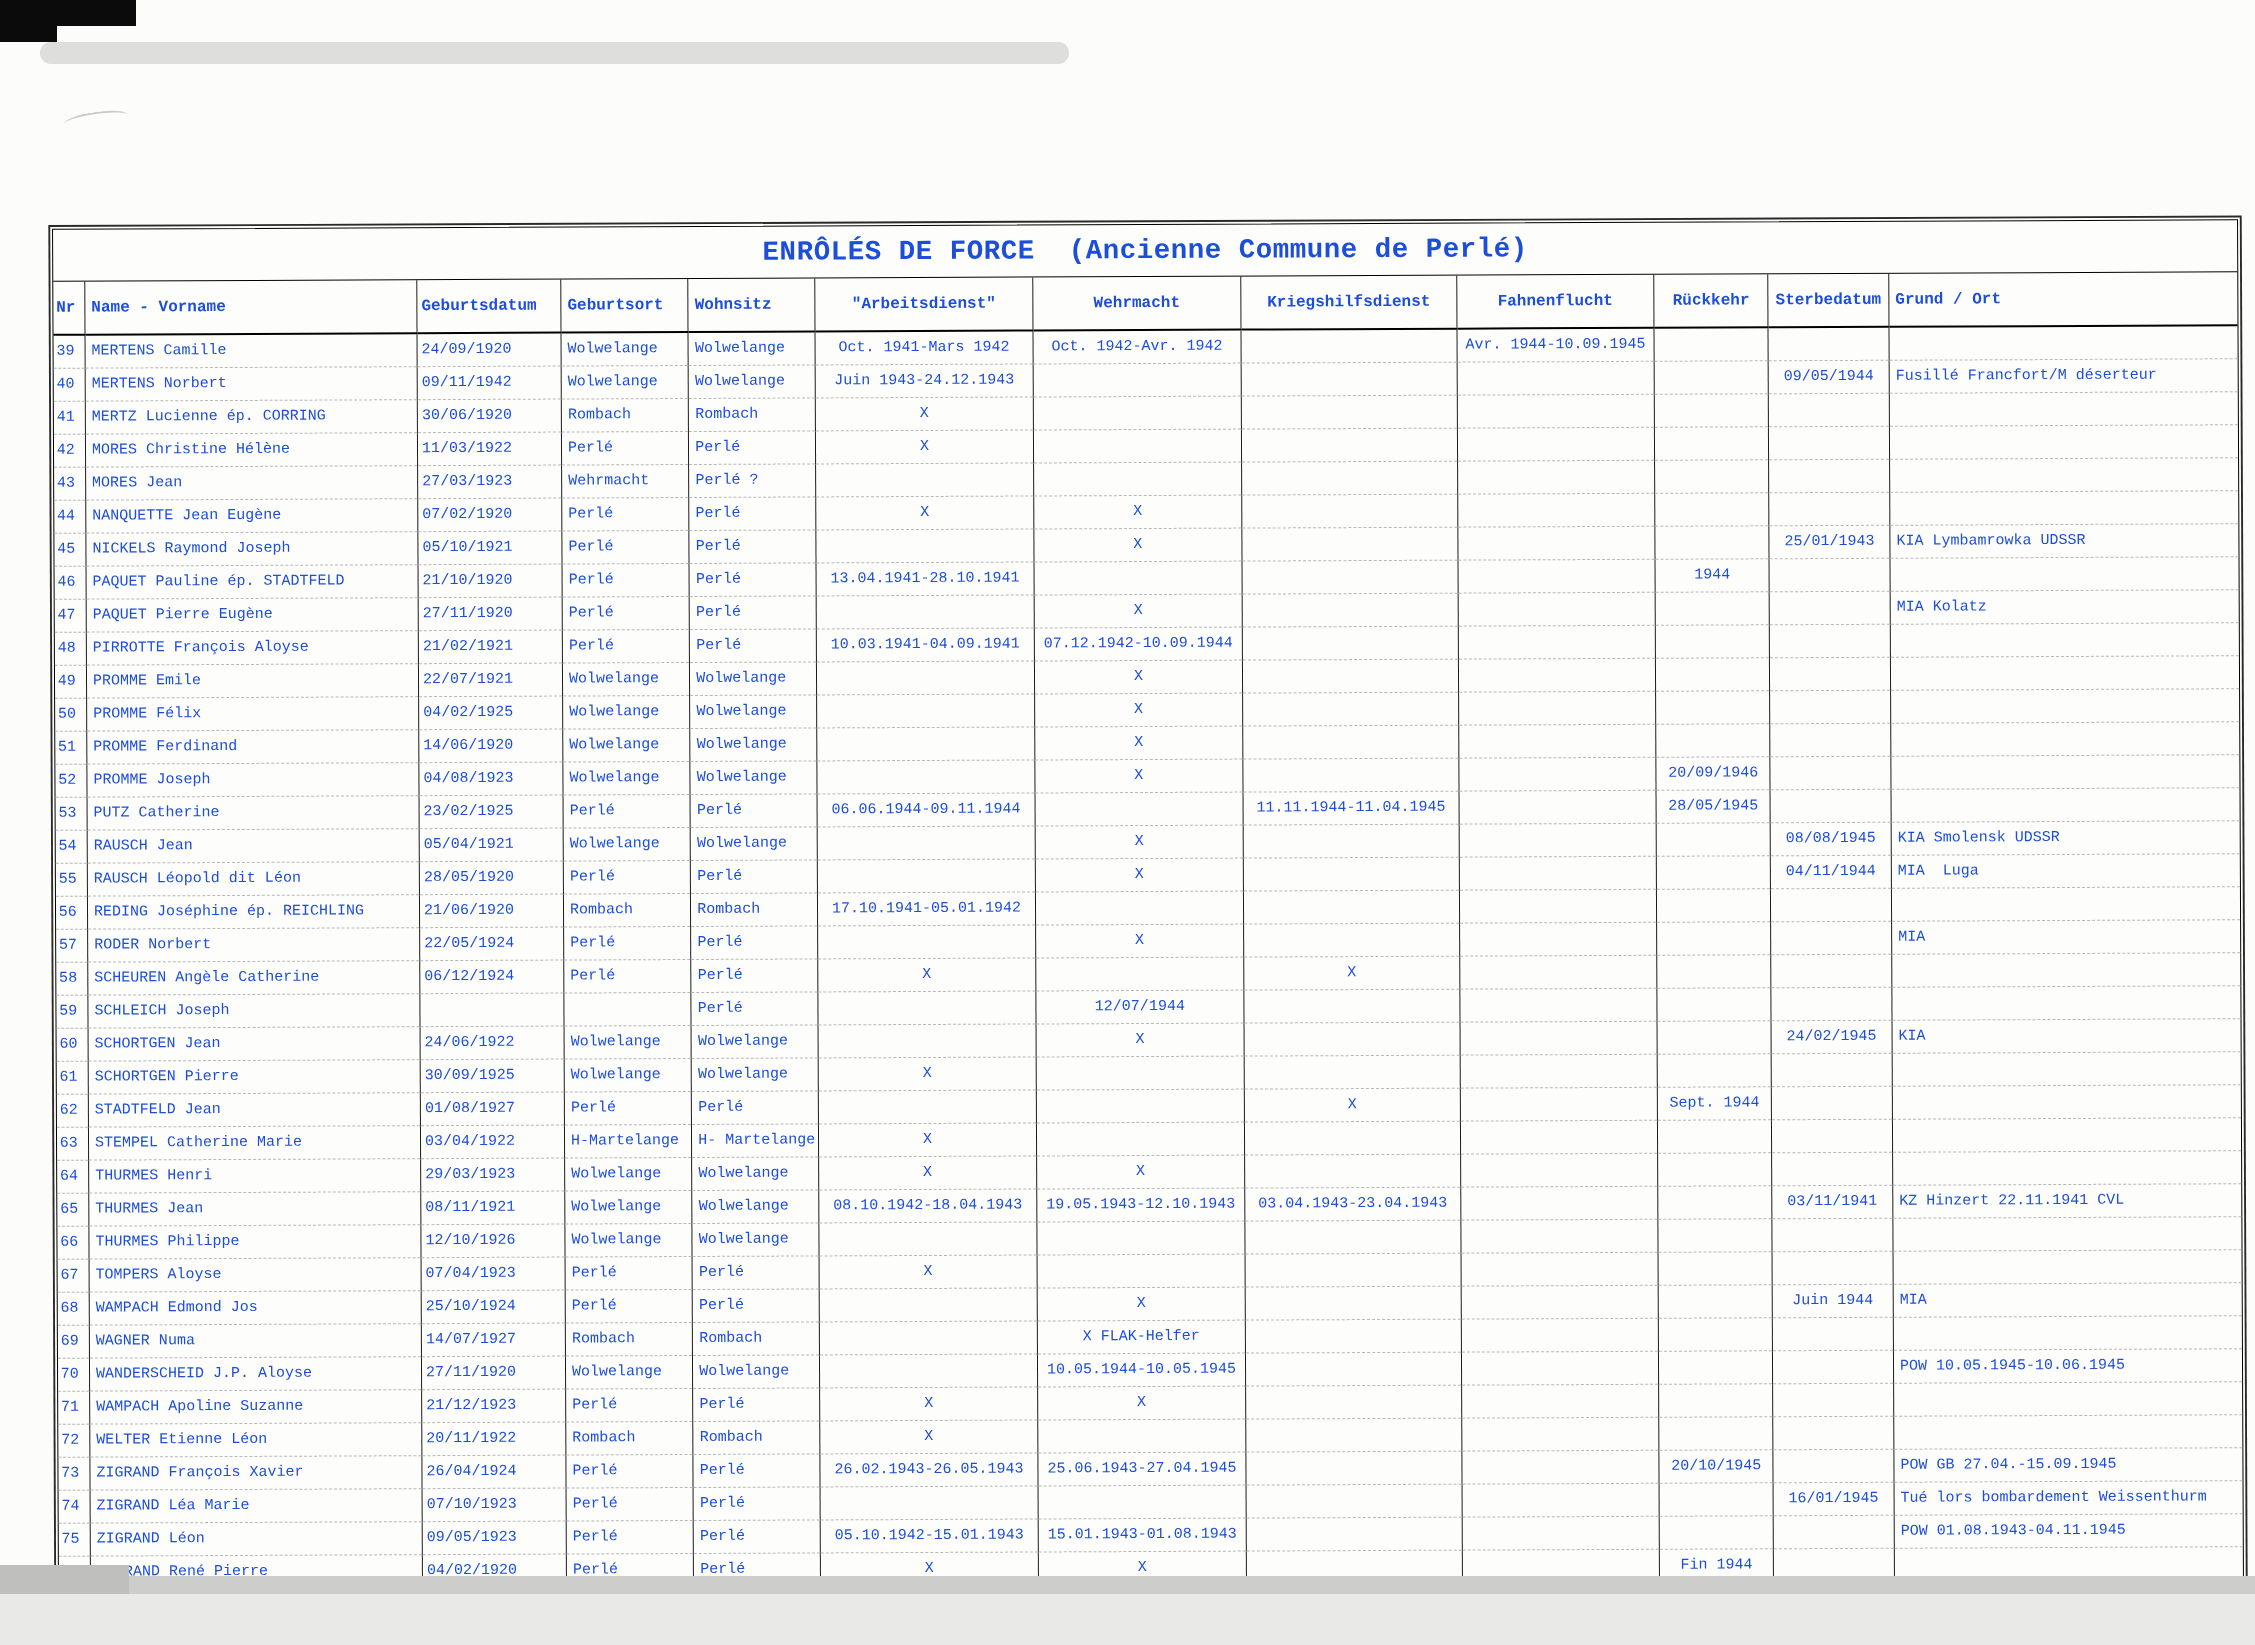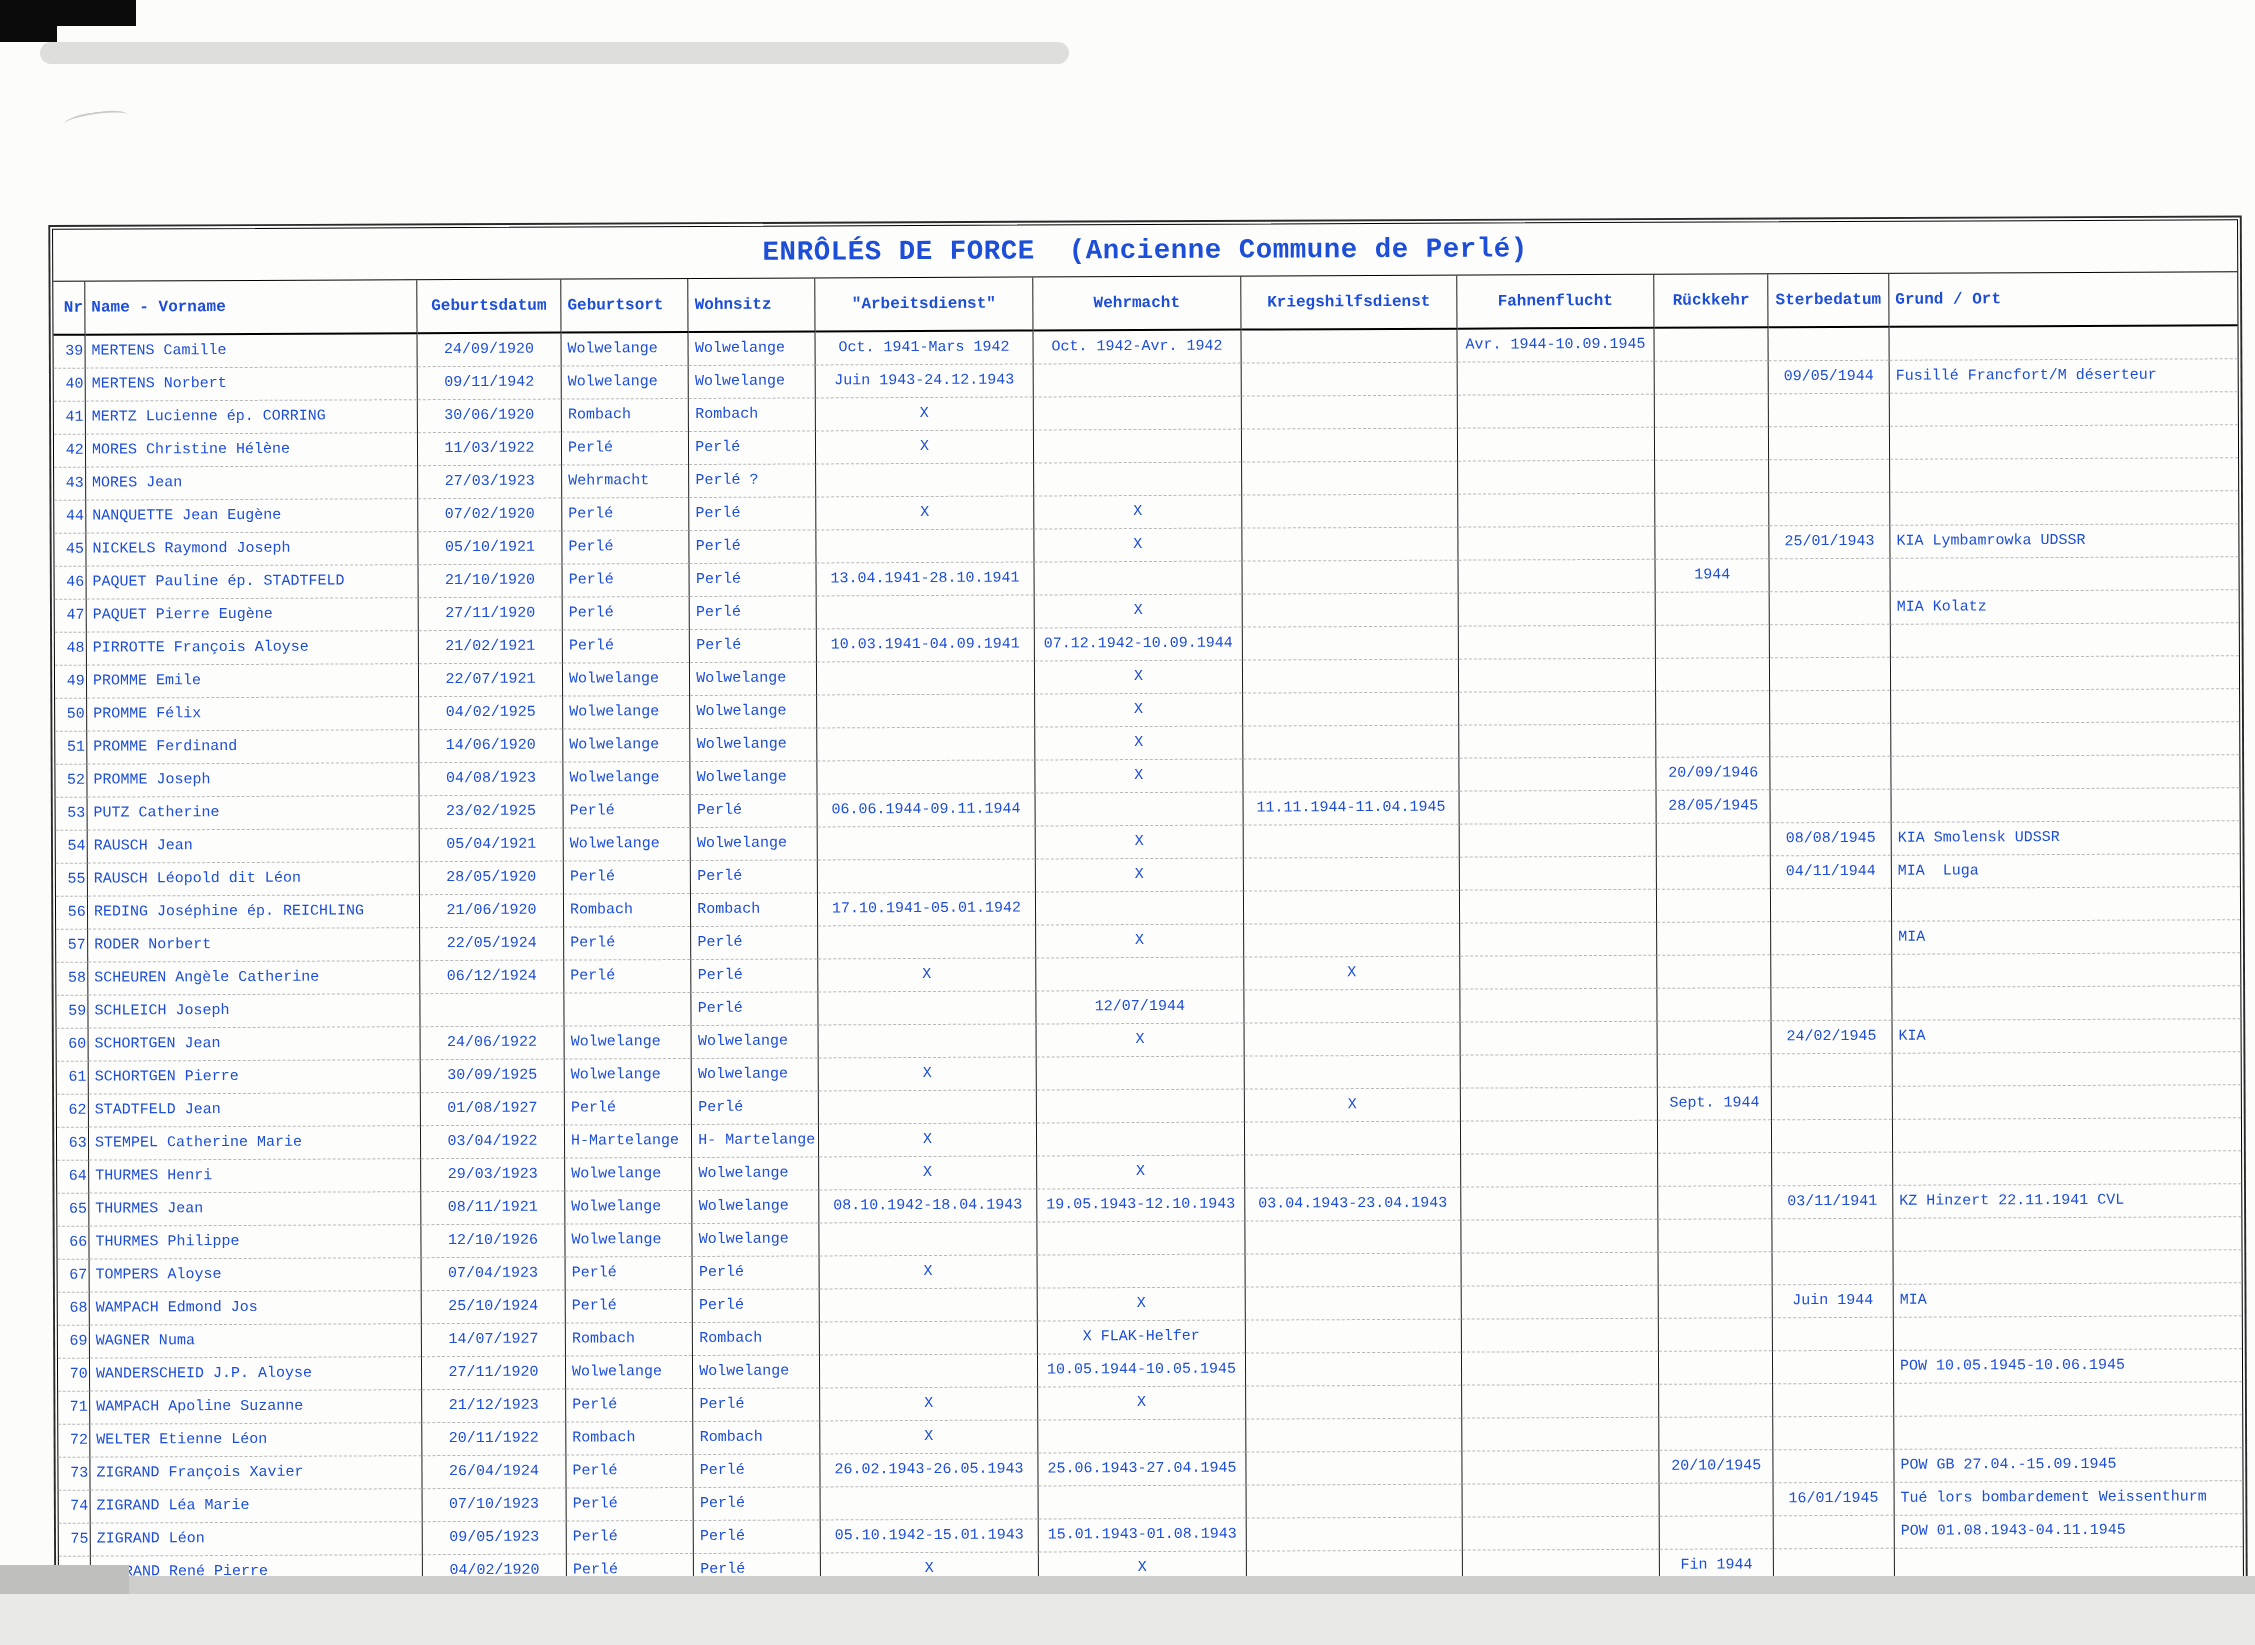--- a/index.html
+++ b/index.html
@@ -43,23 +43,23 @@
   }
   td{
     font-size:15px;height:32px;
     border-right:1.5px solid #1c1c1c;border-bottom:1.1px dashed #b8b8b8;
     padding:0 3.7px;vertical-align:middle;white-space:pre;overflow:hidden;
   }
   th:last-child, td:last-child{border-right:none;}
   tr:last-child td{border-bottom:none;}
 
   
-  th:nth-child(1), td:nth-child(1){text-align:right;padding-left:2.8px;padding-right:0.9px;border-radius:11px;}
+  th:nth-child(1), td:nth-child(1){text-align:left;padding-left:2.8px;padding-right:0.9px;border-radius:11px;}
   th:nth-child(2), td:nth-child(2){text-align:left;padding-left:6.4px;}
-  th:nth-child(3), td:nth-child(3){text-align:center;}
+  th:nth-child(3), td:nth-child(3){text-align:left;}
   th:nth-child(4), td:nth-child(4),
   th:nth-child(5), td:nth-child(5){text-align:left;padding-left:6.4px;}
   th:nth-child(6), td:nth-child(6),
   th:nth-child(7), td:nth-child(7),
   th:nth-child(8), td:nth-child(8),
   th:nth-child(9), td:nth-child(9),
   th:nth-child(10), td:nth-child(10),
   th:nth-child(11), td:nth-child(11){text-align:center;}
   th:nth-child(12), td:nth-child(12){text-align:left;padding-left:6.4px;}
 </style>

